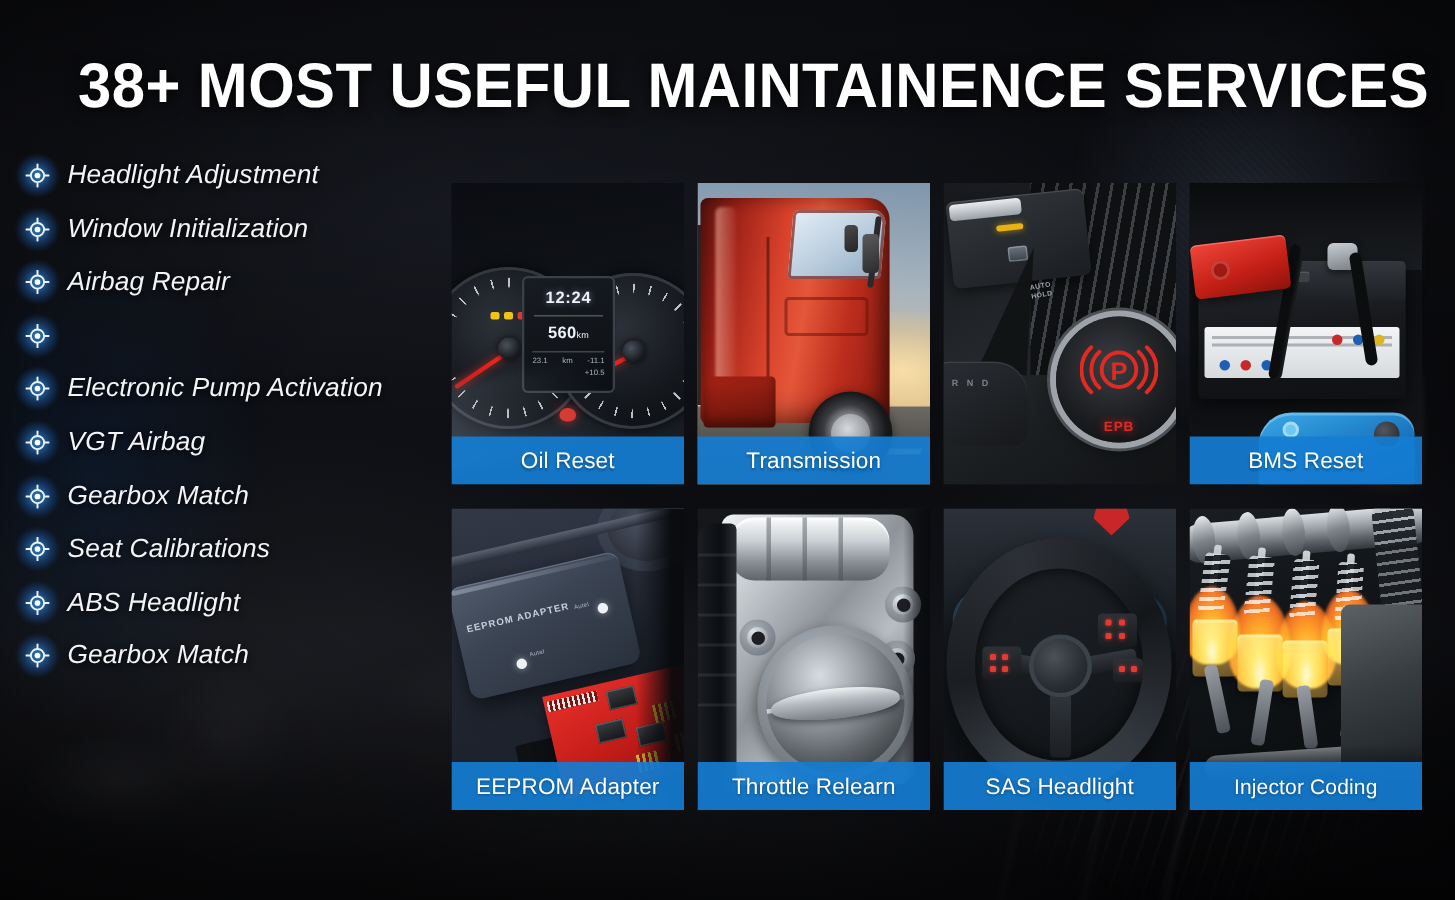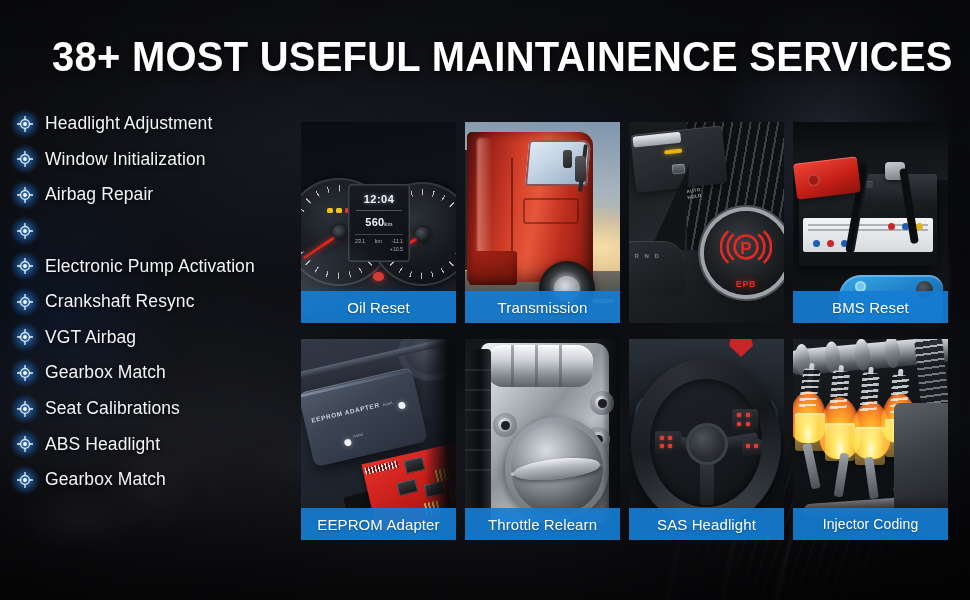--- a/index.html
+++ b/index.html
@@ -120,23 +120,24 @@
 
   
   #service-list {
     position:absolute;
     left:14px; top:106px;
     width:290px; height:440px;
     display:flex; flex-direction:column;
     justify-content:flex-start;
   }
   .svc-item {
-    display:flex; align-items:center;
+    display:flex; 
     height:35.6px;
     gap:9px;
+    font-style:italic;
   }
   .svc-icon {
     position:relative;
     flex:0 0 auto;
     width:22px; height:22px;
     display:flex; align-items:center; justify-content:center;
   }
   .svc-icon .halo {
     position:absolute; left:50%; top:50%;
     width:30px; height:30px;
@@ -866,31 +867,20 @@
         <span class="halo"></span>
         <svg width="16" height="16" viewBox="0 0 16 16" aria-hidden="true">
           <circle cx="8" cy="8" r="4.4" fill="none" stroke="#eaf4ff" stroke-width="1.3"></circle>
           <circle cx="8" cy="8" r="1.9" fill="#ffffff"></circle>
           <path d="M8 0.4V3.1M8 12.9V15.6M0.4 8H3.1M12.9 8H15.6" stroke="#eaf4ff" stroke-width="1.3" stroke-linecap="round"></path>
         </svg>
       </span>
       <span class="svc-label">Electronic Pump Activation</span>
     </li>
 
-    <li class="svc-item">
-      <span class="svc-icon">
-        <span class="halo"></span>
-        <svg width="16" height="16" viewBox="0 0 16 16" aria-hidden="true">
-          <circle cx="8" cy="8" r="4.4" fill="none" stroke="#eaf4ff" stroke-width="1.3"></circle>
-          <circle cx="8" cy="8" r="1.9" fill="#ffffff"></circle>
-          <path d="M8 0.4V3.1M8 12.9V15.6M0.4 8H3.1M12.9 8H15.6" stroke="#eaf4ff" stroke-width="1.3" stroke-linecap="round"></path>
-        </svg>
-      </span>
-      <span class="svc-label">Crankshaft Resync</span>
-    </li>
 
     <li class="svc-item">
       <span class="svc-icon">
         <span class="halo"></span>
         <svg width="16" height="16" viewBox="0 0 16 16" aria-hidden="true">
           <circle cx="8" cy="8" r="4.4" fill="none" stroke="#eaf4ff" stroke-width="1.3"></circle>
           <circle cx="8" cy="8" r="1.9" fill="#ffffff"></circle>
           <path d="M8 0.4V3.1M8 12.9V15.6M0.4 8H3.1M12.9 8H15.6" stroke="#eaf4ff" stroke-width="1.3" stroke-linecap="round"></path>
         </svg>
       </span>
@@ -961,21 +951,21 @@
           <div class="ticks"></div>
           <div class="needle"></div>
             <div class="hub"></div>
         </div>
         <div class="warn-icons">
             <i class="w-y"></i>
             <i class="w-y"></i>
             <i class="w-r"></i>
           </div>
         <div class="mid-display">
-          <div class="md-time">12:04</div>
+          <div class="md-time">12:24</div>
           <div class="md-sep"></div>
           <div class="md-km"><span>560</span><small>km</small></div>
           <div class="md-sep2"></div>
           <div class="md-row">
             <span>23.1</span>
             <span>km</span>
             <span>-11.1</span>
           </div>
           <div class="md-row" style="justify-content:flex-end;margin-top:2px;">
             <span>+10.5</span>

